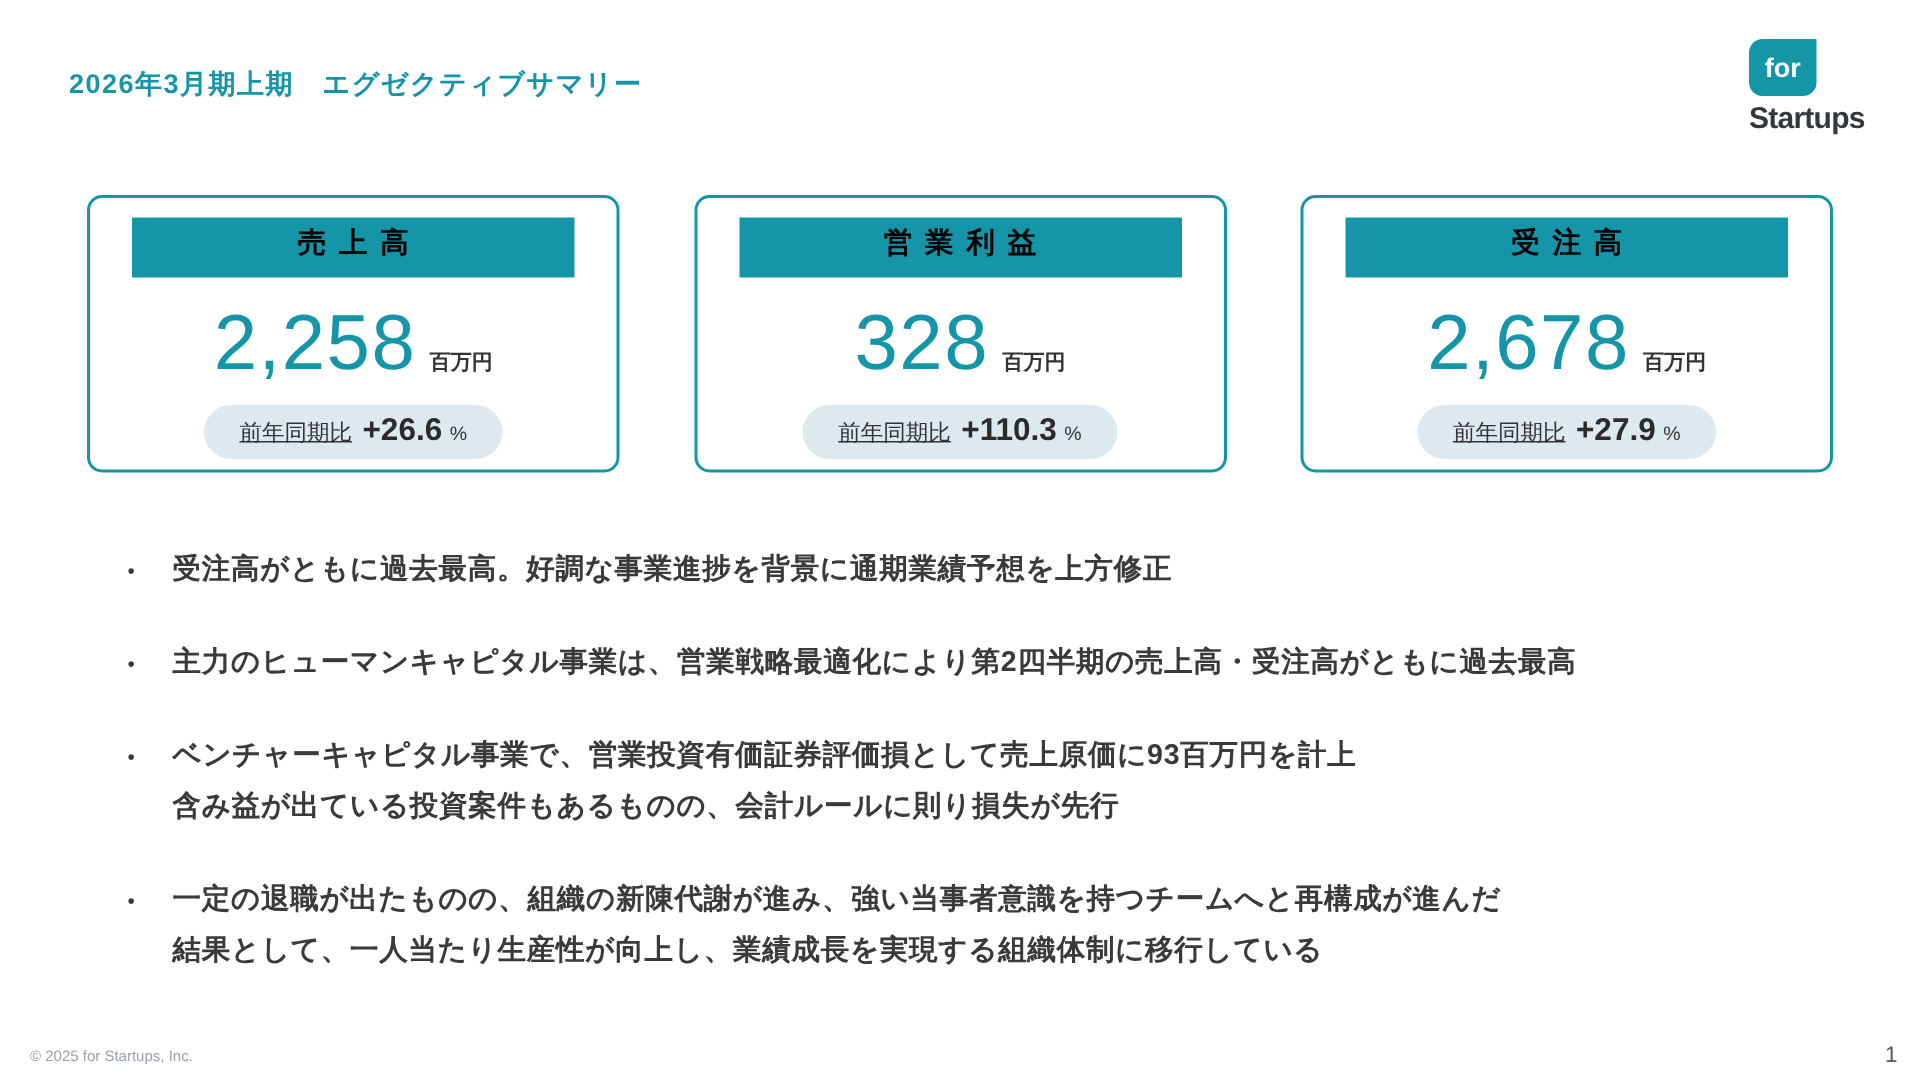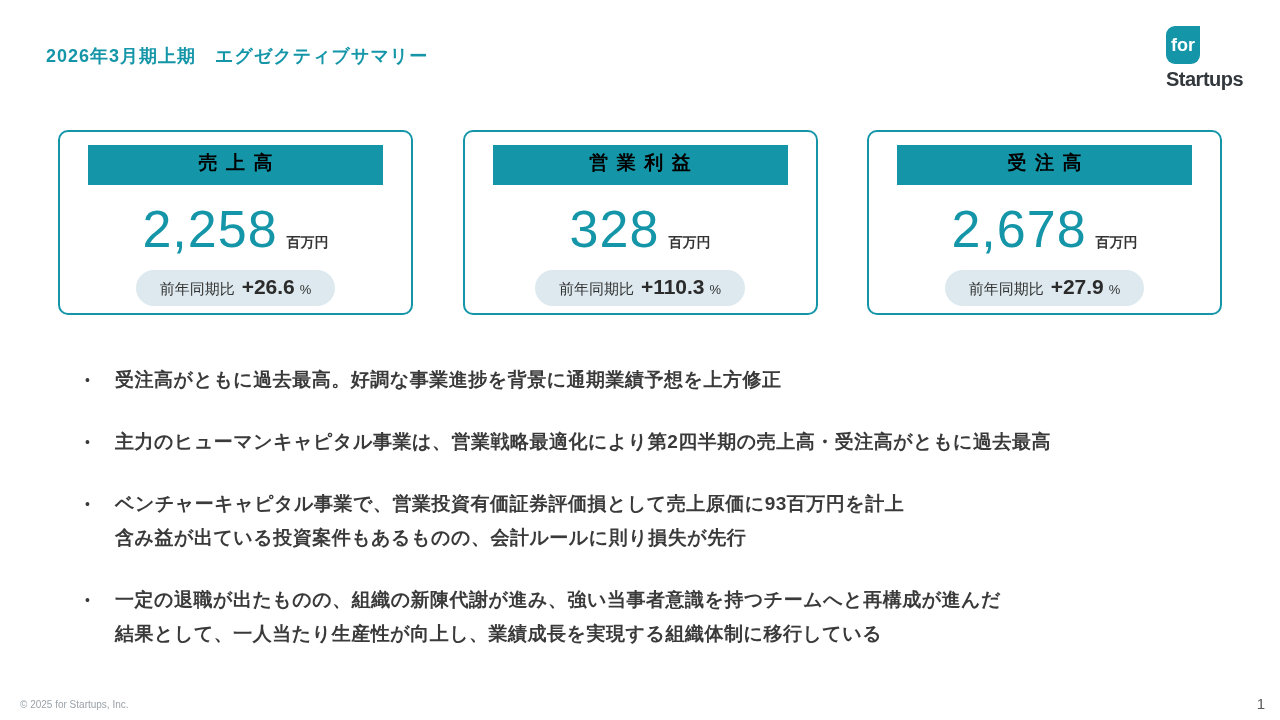--- a/index.html
+++ b/index.html
@@ -8,21 +8,21 @@
   .slide { position: relative; width: 1280px; height: 720px; background: #ffffff; overflow: hidden; }
 
   
   .page-title {
     position: absolute; left: 46px; top: 44px;
     font-size: 18px; font-weight: bold; color: var(--teal);
     letter-spacing: 1px;
   }
   .logo { position: absolute; right: 30px; top: 26px; width: 84px; text-align: left; }
   .logo-badge {
-    width: 34px; height: 38px; background: var(--teal);
+    width: 45px; height: 38px; background: var(--teal);
     border-radius: 9px; border-top-right-radius: 0;
     color: #ffffff; font-weight: bold; font-size: 18px;
     display: flex; align-items: center; justify-content: center;
   }
   .logo-name {
     margin-top: 4px; font-size: 20px; font-weight: bold; color: var(--logo_dark);
     letter-spacing: -0.5px;
   }
 
   
@@ -39,21 +39,21 @@
     line-height: 36px; text-align: center;
     letter-spacing: 0.45em; text-indent: 0.45em;
   }
   .value-row { margin-top: 18px; display: flex; align-items: baseline; justify-content: center; }
   .kpi-value { font-size: 52px; font-weight: normal; color: var(--teal); line-height: 1; letter-spacing: 1px; }
   .kpi-unit { font-size: 14px; font-weight: bold; color: #333333; margin-left: 9px; }
   .yoy-pill {
     margin-top: 15px; background: var(--pill_bg); border-radius: 18px;
     display: inline-flex; align-items: baseline; padding: 5px 24px 7px 24px;
   }
-  .yoy-label { font-size: 15px; color: #333333; }
+  .yoy-label { font-size: 15px; color: #333333; text-decoration: underline; }
   .yoy-value { font-size: 21px; font-weight: bold; color: #2b2b2b; margin-left: 7px; }
   .yoy-unit { font-size: 13px; color: #333333; margin-left: 5px; }
 
   
   .bullets { position: absolute; left: 85px; top: 363px; width: 1120px; list-style: none; }
   .bullet-item { display: flex; margin-bottom: 28px; }
   .bullet-marker { width: 30px; font-size: 14px; color: #3a3a3a; line-height: 34px; flex: none; }
   .bullet-text {
     font-size: 19px; font-weight: bold; color: var(--dark);
     line-height: 34px; white-space: pre-line; letter-spacing: 0.5px;

